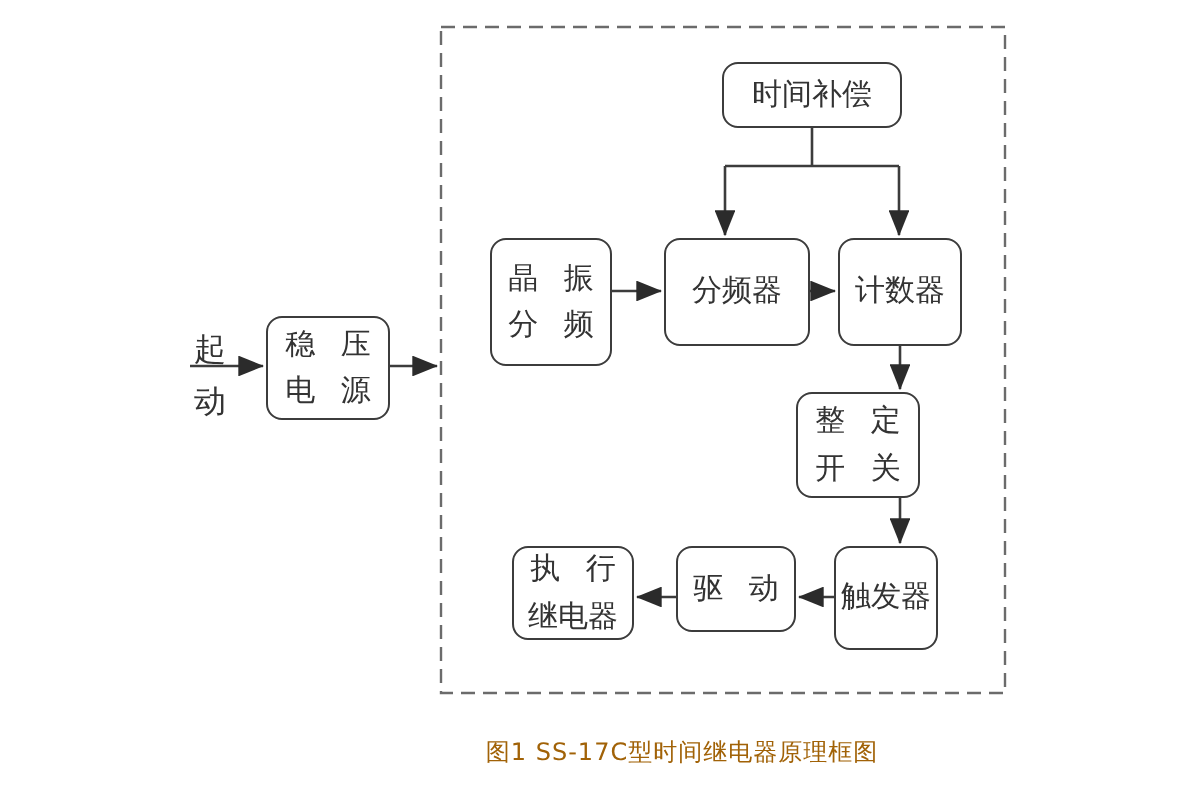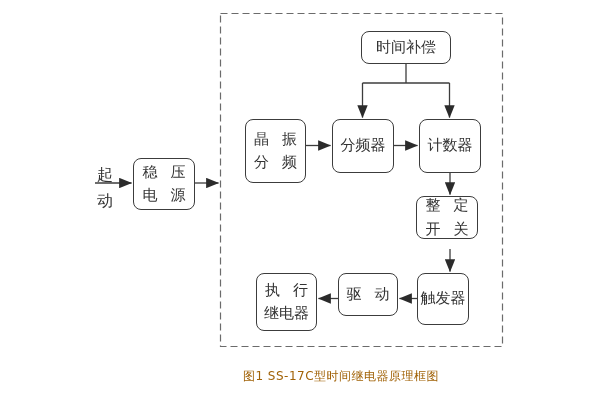--- a/index.html
+++ b/index.html
@@ -34,26 +34,26 @@
     justify-content: center;
     font-size: 15px;
     line-height: 1.55;
     color: #333333;
     word-spacing: 8px;
     white-space: nowrap;
     text-align: center;
   }
   .n-timecomp  { left: 361px; top: 31px;  width: 90px; height: 33px; }
   .n-crystal   { left: 245px; top: 119px; width: 61px; height: 64px; }
-  .n-divider   { left: 332px; top: 119px; width: 62px; height: 54px; }
+  .n-divider   { left: 332px; top: 119px; width: 73px; height: 54px; }
   .n-counter   { left: 419px; top: 119px; width: 62px; height: 54px; }
-  .n-setting   { left: 416px; top: 196px; width: 62px; height: 43px; }
+  .n-setting   { left: 398px; top: 196px; width: 62px; height: 53px; }
   .n-trigger   { left: 417px; top: 273px; width: 52px; height: 52px; }
   .n-driver    { left: 338px; top: 273px; width: 60px; height: 43px; align-items: center; }
-  .n-relay     { left: 256px; top: 273px; width: 61px; height: 58px; }
+  .n-relay     { left: 256px; top: 273px; width: 61px; height: 47px; }
   .n-regulator { left: 133px; top: 158px; width: 62px; height: 52px; }
   .start-label {
     position: absolute;
     left: 92px;
     top: 162px;
     width: 26px;
     font-size: 16px;
     line-height: 26px;
     text-align: center;
     color: #333333;

